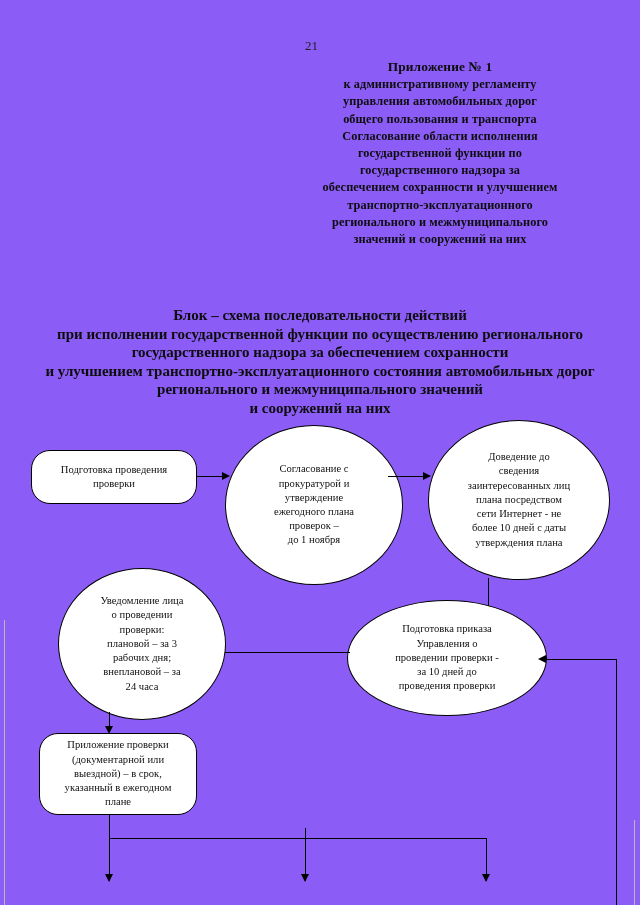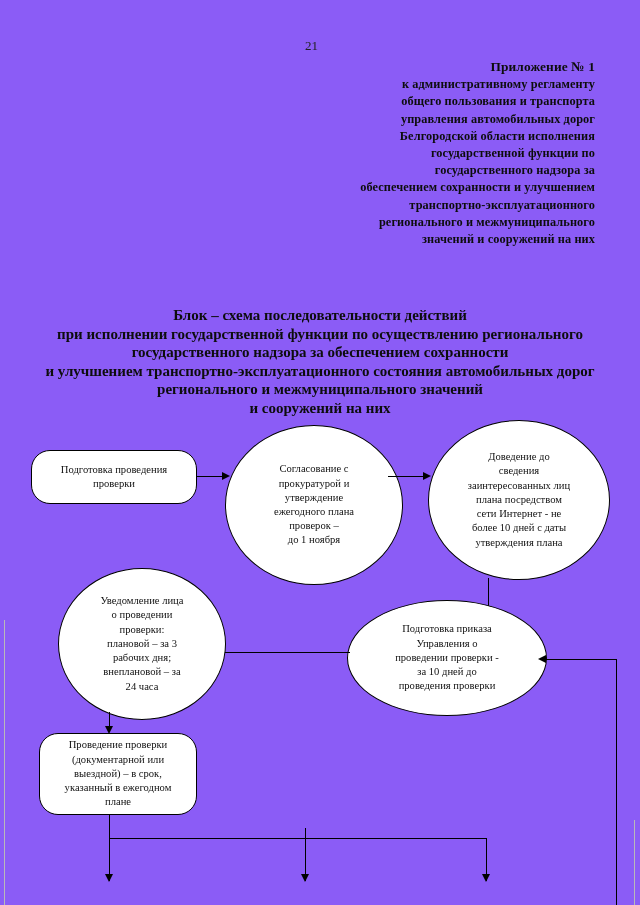--- a/index.html
+++ b/index.html
@@ -31,21 +31,21 @@
     left: 285px;
     top: 58px;
     width: 310px;
     text-align: center;
     font-weight: bold;
     font-size: 12.3px;
     line-height: 17.2px;
     color: #0d0d0d;
     letter-spacing: 0.1px;
   }
-  .appendix-block .ln { display: block; white-space: nowrap; text-align: right; }
+  .appendix-block .ln { display: block; white-space: nowrap; }
   .appendix-block .ln.first { font-size: 13.4px; padding-bottom: 1px; }
 
   .scheme-title {
     position: absolute;
     left: 20px;
     top: 306px;
     width: 600px;
     text-align: center;
     font-weight: bold;
     font-size: 15px;
@@ -118,23 +118,23 @@
 </head>
 <body>
 
 <div id="page">
 
   <div class="page-number">21</div>
 
   <div class="appendix-block">
     <span class="ln first">Приложение № 1</span>
     <span class="ln">к административному регламенту</span>
+    <span class="ln">управления автомобильных дорог</span>
     <span class="ln">общего пользования и транспорта</span>
-    <span class="ln">управления автомобильных дорог</span>
-    <span class="ln">Белгородской области исполнения</span>
+    <span class="ln">Согласование области исполнения</span>
     <span class="ln">государственной функции по</span>
     <span class="ln">государственного надзора за</span>
     <span class="ln">обеспечением сохранности и улучшением</span>
     <span class="ln">транспортно-эксплуатационного</span>
     <span class="ln">регионального и межмуниципального</span>
     <span class="ln">значений и сооружений на них</span>
   </div>
 
   <div class="scheme-title">
     <span class="ln">Блок – схема последовательности действий</span>
@@ -207,21 +207,21 @@
       <span>внеплановой – за</span>
       <span>24 часа</span>
     </div>
   </div>
 
   <div class="conn v-line" style="left:109px; top:712px; width:1.3px; height:20px;"></div>
   <div class="arrow arrow-down" style="left:105px; top:726px;"></div>
 
   <div class="node rect" style="left:39px; top:733px; width:158px; height:82px;">
     <div class="txt">
-      <span>Проведение проверки</span>
+      <span>Приложение проверки</span>
       <span>(документарной или</span>
       <span>выездной) – в срок,</span>
       <span>указанный в ежегодном</span>
       <span>плане</span>
     </div>
   </div>
 
   <div class="conn v-line" style="left:109px; top:815px; width:1.3px; height:24px;"></div>
 
 

